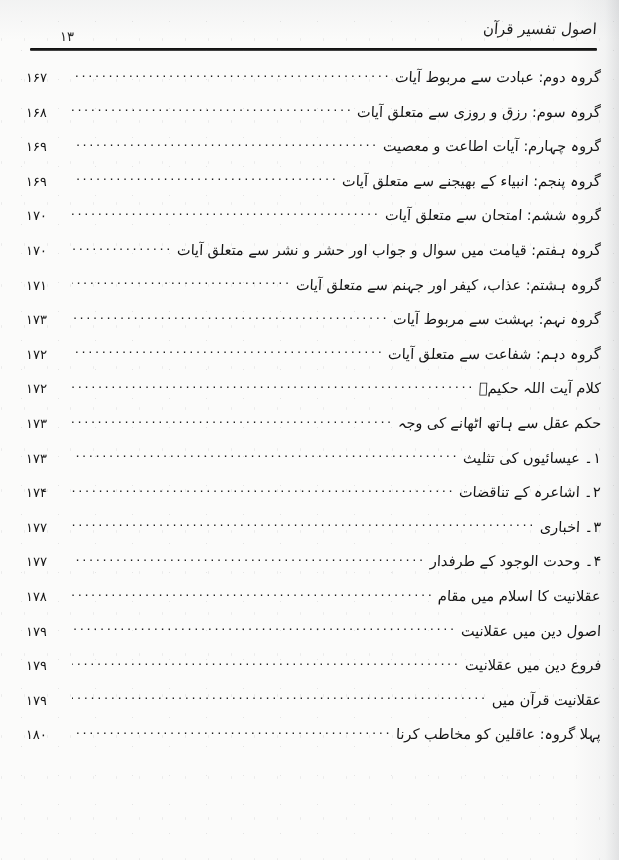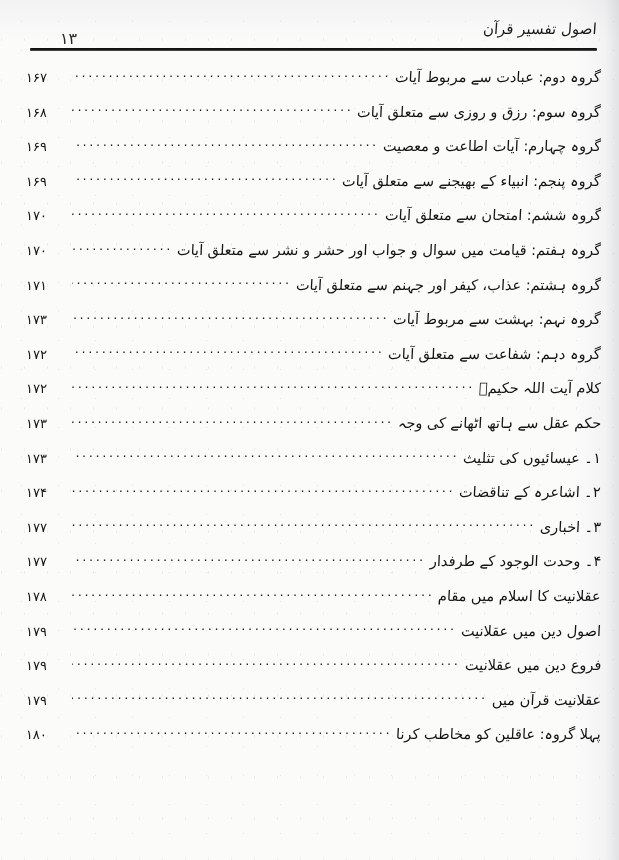--- a/index.html
+++ b/index.html
@@ -51,21 +51,21 @@
     font-size: 15px;
     color: #1a1a1a;
     letter-spacing: 0.2px;
     white-space: nowrap;
     transform: skewX(-4deg);
   }
   .header-folio {
     position: absolute;
     left: 30px;
     top: 9px;
-    font-size: 16px;
+    font-size: 13px;
     color: #2a2a2a;
     letter-spacing: 0.5px;
   }
   .rule {
     position: absolute;
     left: 0;
     right: 0;
     top: 28px;
     height: 3px;
     background: linear-gradient(to bottom, #0d0d0d 0%, #1b1b1b 55%, #5a5a5a 100%);

